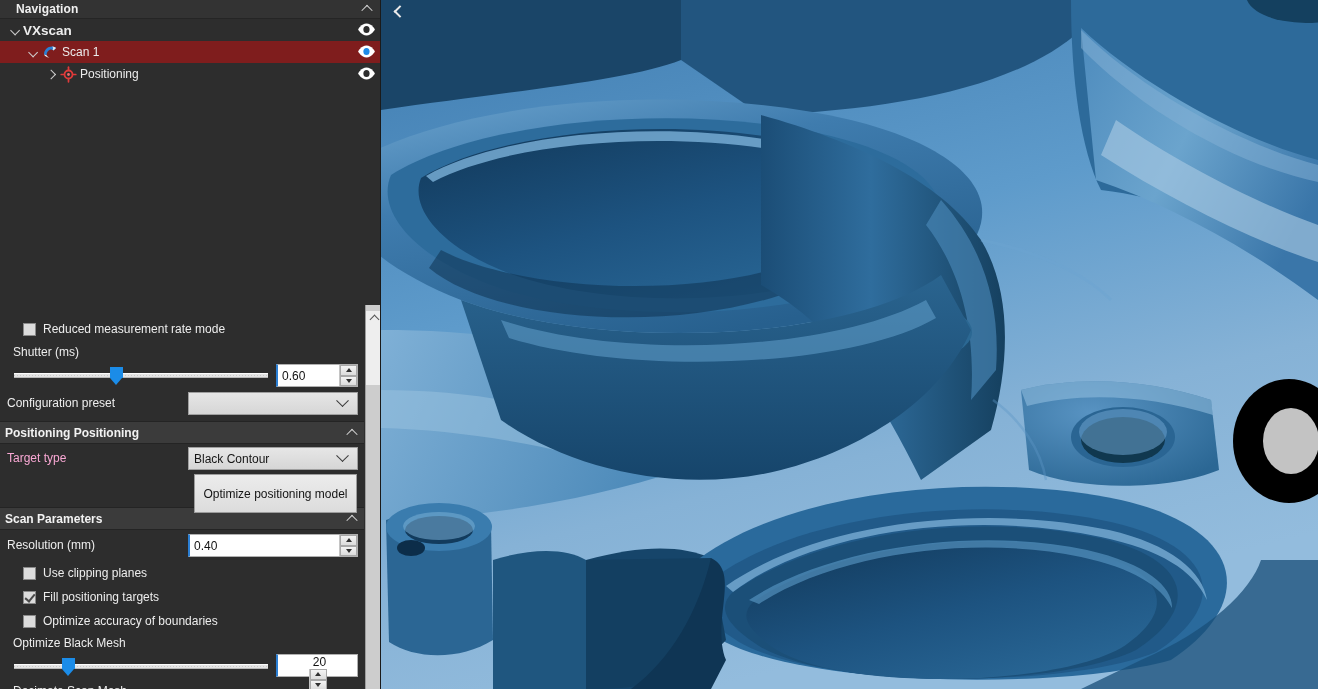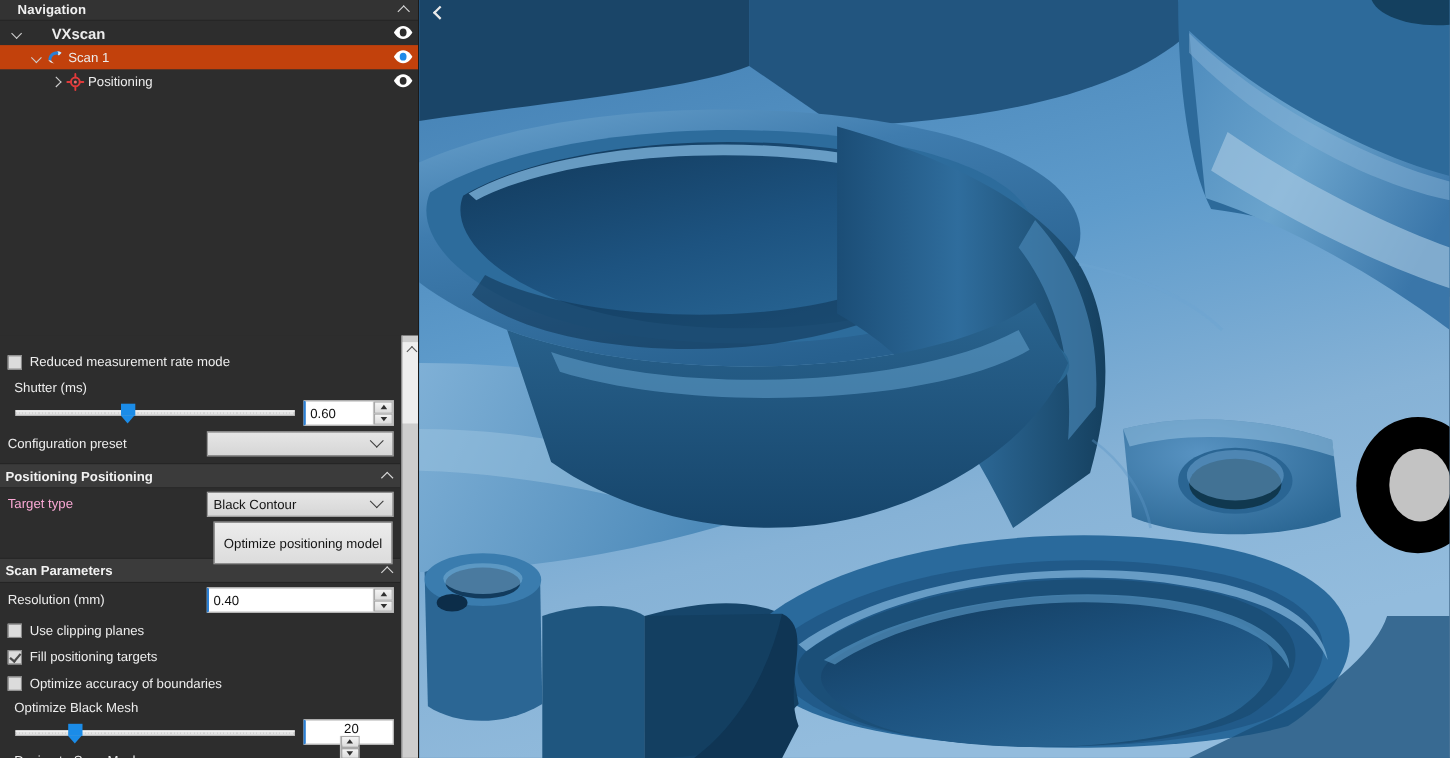--- a/index.html
+++ b/index.html
@@ -74,21 +74,21 @@
     background: #2d2d2d;
     overflow: hidden;
   }
   .tree-row {
     position: relative;
     height: 22px;
     display: flex;
     align-items: center;
     box-sizing: border-box;
   }
-  .tree-row.sel { background: #c2410c; }
+  .tree-row.sel { background: #7f1d1d; }
   .tree-row .arrow {
     width: 13px; height: 22px;
     display: flex; align-items: center; justify-content: center;
     flex: 0 0 auto;
   }
   .arr-down {
     width: 6px; height: 6px;
     border-left: 1.5px solid #cfcfcf;
     border-bottom: 1.5px solid #cfcfcf;
     transform: rotate(-45deg) translate(-1px,-1px);
@@ -151,21 +151,21 @@
   .sec-head .chev { margin-left: auto; }
 
   .row {
     position: relative;
     box-sizing: border-box;
   }
   .cb-row {
     height: 24px;
     display: flex;
     align-items: center;
-    padding-left: 7px;
+    padding-left: 23px;
   }
   .cbox {
     width: 13px; height: 13px;
     box-sizing: border-box;
     background: #dcdcdc;
     border: 1px solid #8a8a8a;
     margin-right: 7px;
     flex: 0 0 auto;
     position: relative;
   }
@@ -375,21 +375,21 @@
 
     <div class="dock-title">
       <span class="t">Navigation</span>
       <span class="chev">
           <i class="chev-up"></i>
         </span>
     </div>
 
     <div id="nav-tree">
 
-      <div class="tree-row root" style="padding-left:10px;gap:24px;">
+      <div class="tree-row root" style="padding-left:10px;">
         <span class="arrow">
             <i class="arr-down"></i>
           </span>
         <span class="lbl">VXscan</span>
         <span class="eye">
           <svg width="19" height="15" viewBox="0 0 19 15">
             <path d="M9.5 1.6 C4.2 1.6 1.1 7.5 1.1 7.5 C1.1 7.5 4.2 13.4 9.5 13.4 C14.8 13.4 17.9 7.5 17.9 7.5 C17.9 7.5 14.8 1.6 9.5 1.6 Z" fill="#ffffff"></path>
             <ellipse cx="9.5" cy="7.5" rx="3.1" ry="3.6" fill="#2d2d2d"></ellipse>
           </svg>
         </span>

